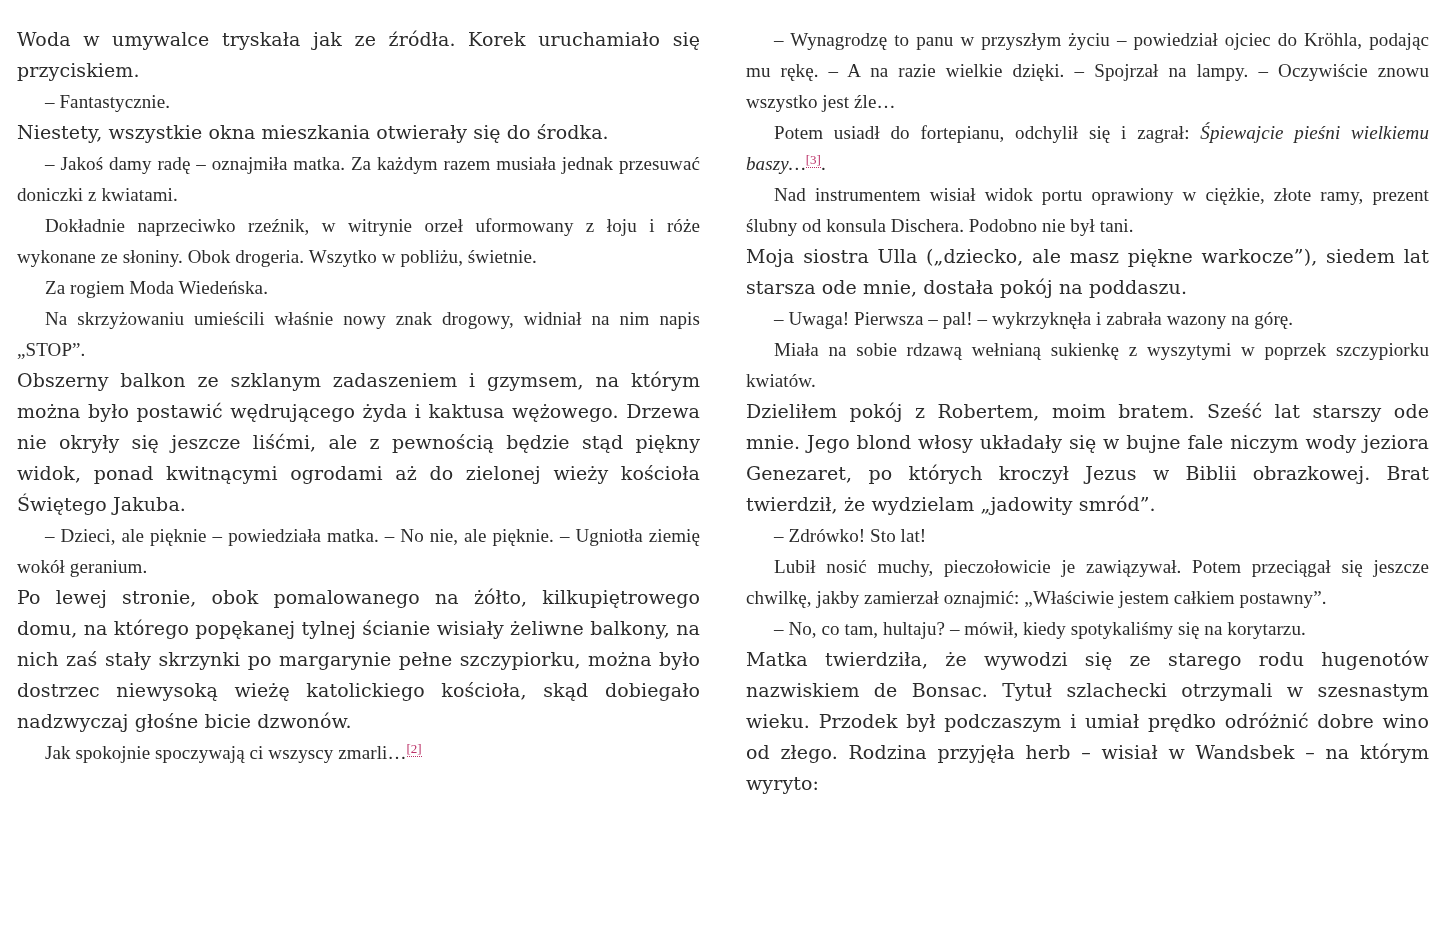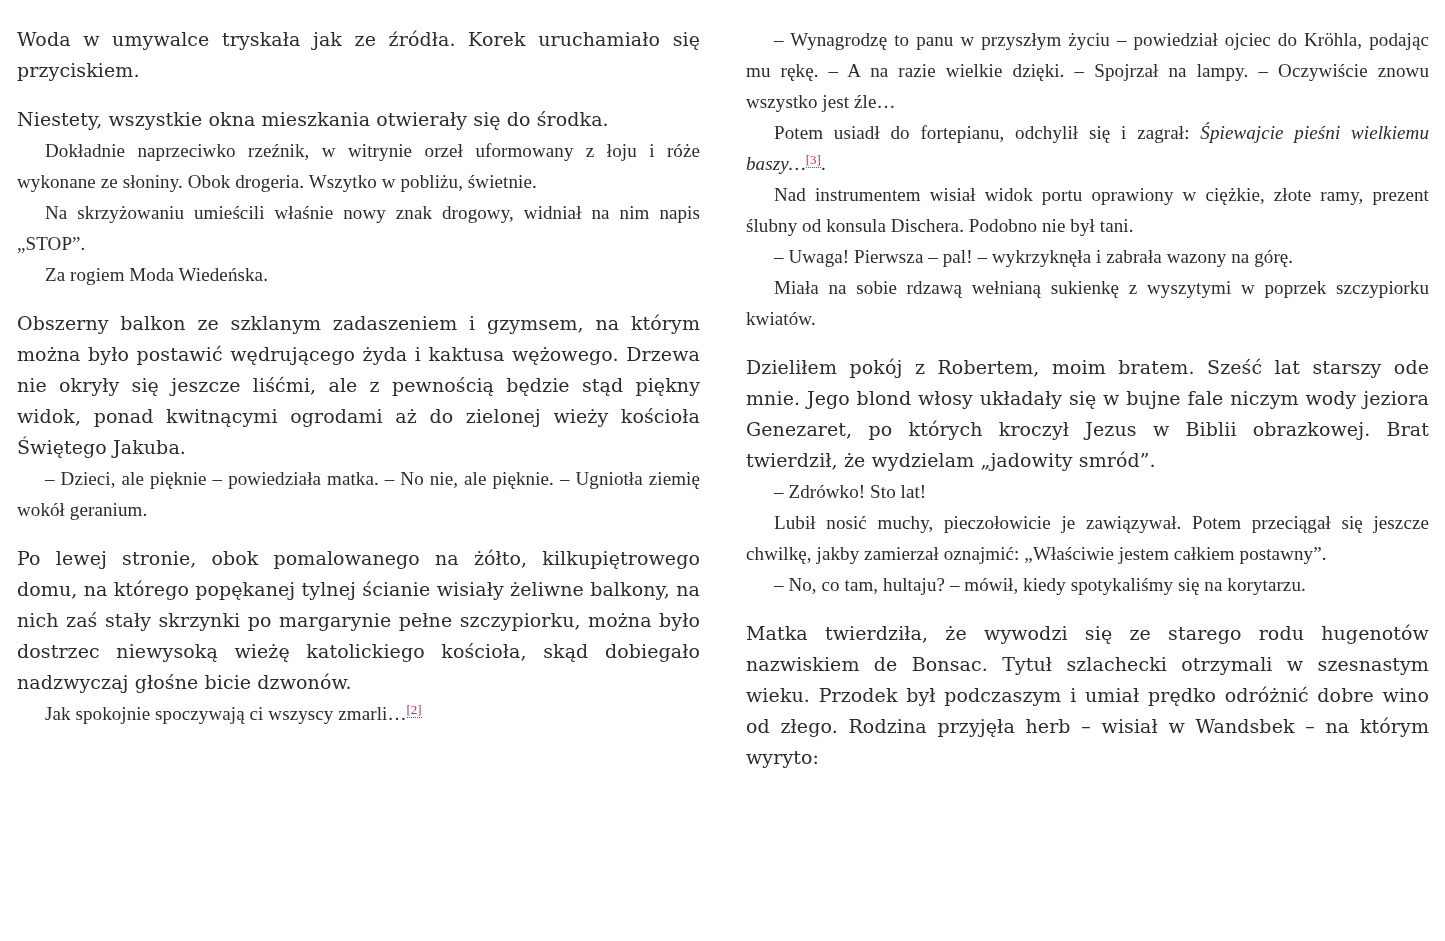--- a/index.html
+++ b/index.html
@@ -31,54 +31,57 @@
   }
   .column p {
     margin: 0;
     padding: 0;
   }
   .column p.indent {
     text-indent: 28px;
     font-family: Liberation Serif, serif;
   }
   .column p.space-before {
-    margin-top: 18px;
+    margin-top: 0;
   }
   .column i {
     font-style: italic;
   }
   sup.footnote {
     font-size: 13px;
     line-height: 0;
     vertical-align: 6px;
     text-indent: 0;
     border-bottom: 1px dotted;
     cursor: pointer;
     letter-spacing: 0;
   }
 </style>
 </head>
 <body style="background: rgb(255, 255, 255);">
 
 <div class="page">
   <div class="column" style="color: rgb(43, 43, 43);">
       <p class=""><span>Woda w umywalce tryskała jak ze źródła. Korek uruchamiało się przyciskiem.</span></p>
+      <p class="indent"><span>– Fantastycznie.</span></p>
       <p class=" space-before"><span>Niestety, wszystkie okna mieszkania otwierały się do środka.</span></p>
+      <p class="indent"><span>– Jakoś damy radę – oznajmiła matka. Za każdym razem musiała jednak przesuwać doniczki z kwiatami.</span></p>
       <p class="indent"><span>Dokładnie naprzeciwko rzeźnik, w witrynie orzeł uformowany z łoju i róże wykonane ze słoniny. Obok drogeria. Wszytko w pobliżu, świetnie.</span></p>
+      <p class="indent"><span>Za rogiem Moda Wiedeńska.</span></p>
       <p class="indent"><span>Na skrzyżowaniu umieścili właśnie nowy znak drogowy, widniał na nim napis „STOP”.</span></p>
-      <p class="indent"><span>Za rogiem Moda Wiedeńska.</span></p>
       <p class=" space-before"><span>Obszerny balkon ze szklanym zadaszeniem i gzymsem, na którym można było postawić wędrującego żyda i kaktusa wężowego. Drzewa nie okryły się jeszcze liśćmi, ale z pewnością będzie stąd piękny widok, ponad kwitnącymi ogrodami aż do zielonej wieży kościoła Świętego Jakuba.</span></p>
       <p class="indent"><span>– Dzieci, ale pięknie – powiedziała matka. – No nie, ale pięknie. – Ugniotła ziemię wokół geranium.</span></p>
       <p class=" space-before"><span>Po lewej stronie, obok pomalowanego na żółto, kilkupiętrowego domu, na którego popękanej tylnej ścianie wisiały żeliwne balkony, na nich zaś stały skrzynki po margarynie pełne szczypiorku, można było dostrzec niewysoką wieżę katolickiego kościoła, skąd dobiegało nadzwyczaj głośne bicie dzwonów.</span></p>
       <p class="indent"><span>Jak spokojnie spoczywają ci wszyscy zmarli…</span><sup class="footnote" style="color: rgb(187, 47, 102);">[2]</sup></p>
     </div>
   <div class="column" style="color: rgb(43, 43, 43);">
       <p class="indent"><span>– Wynagrodzę to panu w przyszłym życiu – powiedział ojciec do Kröhla, podając mu rękę. – A na razie wielkie dzięki. – Spojrzał na lampy. – Oczywiście znowu wszystko jest źle…</span></p>
       <p class="indent"><span>Potem usiadł do fortepianu, odchylił się i zagrał: </span><i>Śpiewajcie pieśni wielkiemu baszy…</i><sup class="footnote" style="color: rgb(187, 47, 102);">[3]</sup><span>.</span></p>
       <p class="indent"><span>Nad instrumentem wisiał widok portu oprawiony w ciężkie, złote ramy, prezent ślubny od konsula Dischera. Podobno nie był tani.</span></p>
+      <p class=" space-before"><span>Moja siostra Ulla („dziecko, ale masz piękne warkocze”), siedem lat starsza ode mnie, dostała pokój na poddaszu.</span></p>
       <p class="indent"><span>– Uwaga! Pierwsza – pal! – wykrzyknęła i zabrała wazony na górę.</span></p>
       <p class="indent"><span>Miała na sobie rdzawą wełnianą sukienkę z wyszytymi w poprzek szczypiorku kwiatów.</span></p>
       <p class=" space-before"><span>Dzieliłem pokój z Robertem, moim bratem. Sześć lat starszy ode mnie. Jego blond włosy układały się w bujne fale niczym wody jeziora Genezaret, po których kroczył Jezus w Biblii obrazkowej. Brat twierdził, że wydzielam „jadowity smród”.</span></p>
       <p class="indent"><span>– Zdrówko! Sto lat!</span></p>
       <p class="indent"><span>Lubił nosić muchy, pieczołowicie je zawiązywał. Potem przeciągał się jeszcze chwilkę, jakby zamierzał oznajmić: „Właściwie jestem całkiem postawny”.</span></p>
       <p class="indent"><span>– No, co tam, hultaju? – mówił, kiedy spotykaliśmy się na korytarzu.</span></p>
       <p class=" space-before"><span>Matka twierdziła, że wywodzi się ze starego rodu hugenotów nazwiskiem de Bonsac. Tytuł szlachecki otrzymali w szesnastym wieku. Przodek był podczaszym i umiał prędko odróżnić dobre wino od złego. Rodzina przyjęła herb – wisiał w Wandsbek – na którym wyryto:</span></p>
     </div>
 </div>
 

